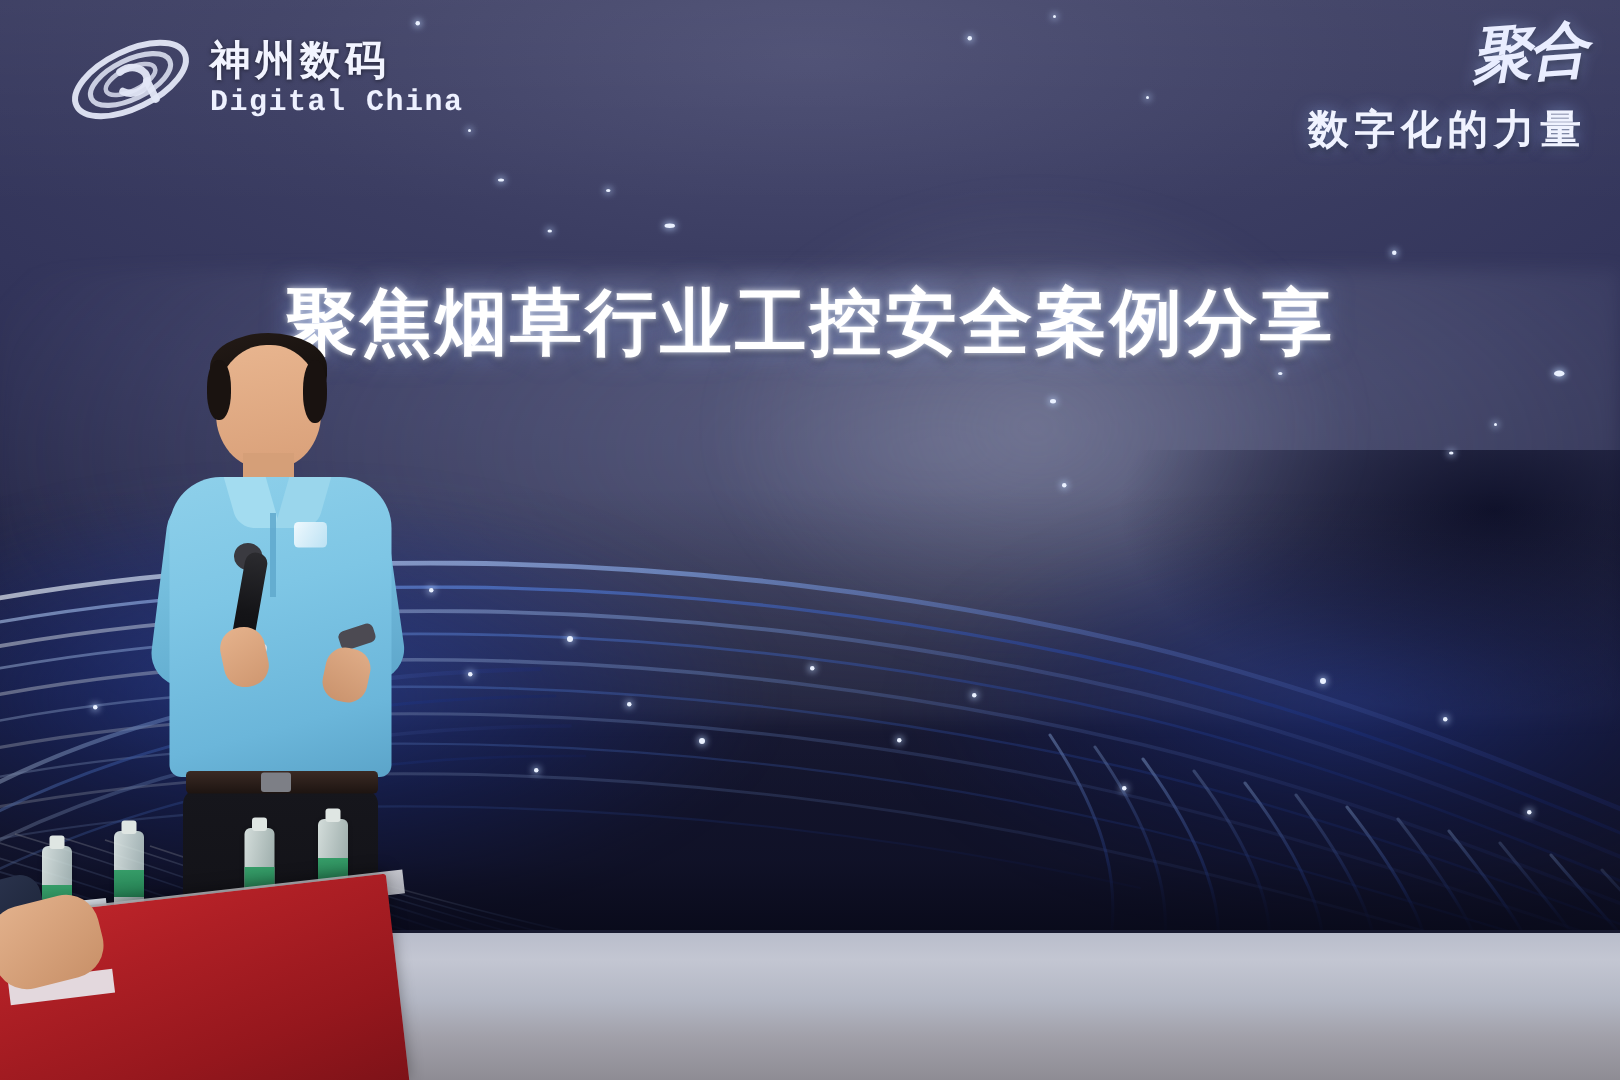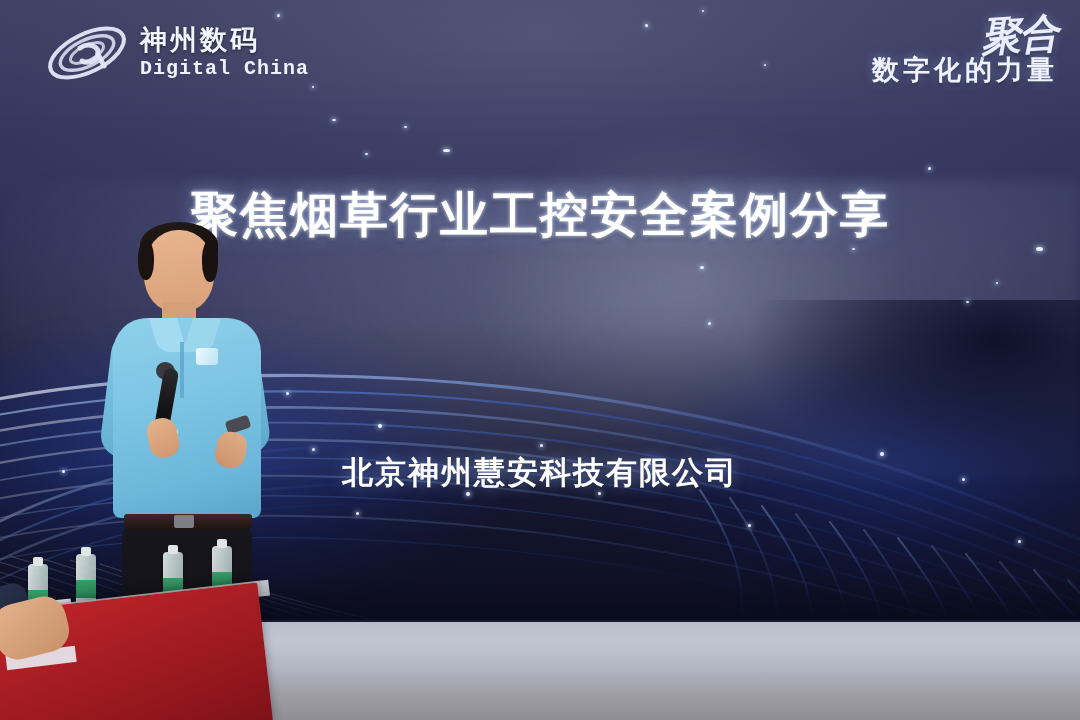--- a/index.html
+++ b/index.html
@@ -87,21 +87,21 @@
 
   .brand-right{position:absolute;right:22px;top:14px;text-align:right;}
   .brand-right .calli{
     font-size:40px;font-weight:bold;color:#e9edff;line-height:.95;
     font-family:"Liberation Serif","DejaVu Serif",serif;
     font-style:italic;letter-spacing:-2px;
     text-shadow:0 0 10px rgba(170,195,255,.45),0 2px 4px rgba(0,0,0,.5);
     transform:rotate(-4deg);transform-origin:right bottom;
   }
   .brand-right .sub{
-    font-size:27px;font-weight:bold;color:#f0f3ff;letter-spacing:4px;margin-top:0;
+    font-size:27px;font-weight:bold;color:#f0f3ff;letter-spacing:4px;margin-top:16px;
     text-shadow:0 0 10px rgba(160,190,255,.5),0 2px 4px rgba(0,0,0,.5);
   }
 
   
   .floor{
     position:absolute;left:0;top:622px;width:1080px;height:98px;
     background:linear-gradient(to bottom,#b9bdcb 0%,#c3c6d2 18%,#b3b7c4 46%,#a09fa8 72%,#8e8c94 100%);
   }
   .floor-edge{position:absolute;left:0;top:620px;width:1080px;height:4px;background:#1b1d34;opacity:.85;}
 
@@ -296,21 +296,20 @@
     <div class="dot soft" style="left:598px;top:492px;width:3px;height:3px;"></div>
     <div class="dot soft" style="left:648px;top:462px;width:3px;height:3px;"></div>
     <div class="dot soft" style="left:748px;top:524px;width:3px;height:3px;"></div>
     <div class="dot soft" style="left:880px;top:452px;width:4px;height:4px;"></div>
     <div class="dot soft" style="left:962px;top:478px;width:3px;height:3px;"></div>
     <div class="dot soft" style="left:1018px;top:540px;width:3px;height:3px;"></div>
     <div class="dot soft" style="left:158px;top:520px;width:3px;height:3px;"></div>
     <div class="dot soft" style="left:62px;top:470px;width:3px;height:3px;"></div>
 
     <div class="slide-title">聚焦烟草行业工控安全案例分享</div>
-    <div class="slide-company">北京神州慧安科技有限公司</div>
 
     <div class="brand-left">
       <div class="mark">
         <svg width="86" height="70" viewBox="0 0 86 70">
           <g fill="none" stroke="#e3e7f7" stroke-linecap="round">
             <ellipse cx="43" cy="35" rx="40" ry="19" transform="rotate(-26 43 35)" stroke-width="4" opacity="0.95"></ellipse>
             <ellipse cx="43" cy="35" rx="29" ry="13" transform="rotate(-26 43 35)" stroke-width="3.4" opacity="0.85"></ellipse>
             <ellipse cx="43" cy="35" rx="18" ry="7.5" transform="rotate(-26 43 35)" stroke-width="3" opacity="0.8"></ellipse>
             <path d="M36,30 C44,24 55,28 54,36 C53,43 44,46 38,43" stroke-width="5" opacity="0.95"></path>
             <path d="M54,36 L60,48" stroke-width="5" opacity="0.95"></path>

